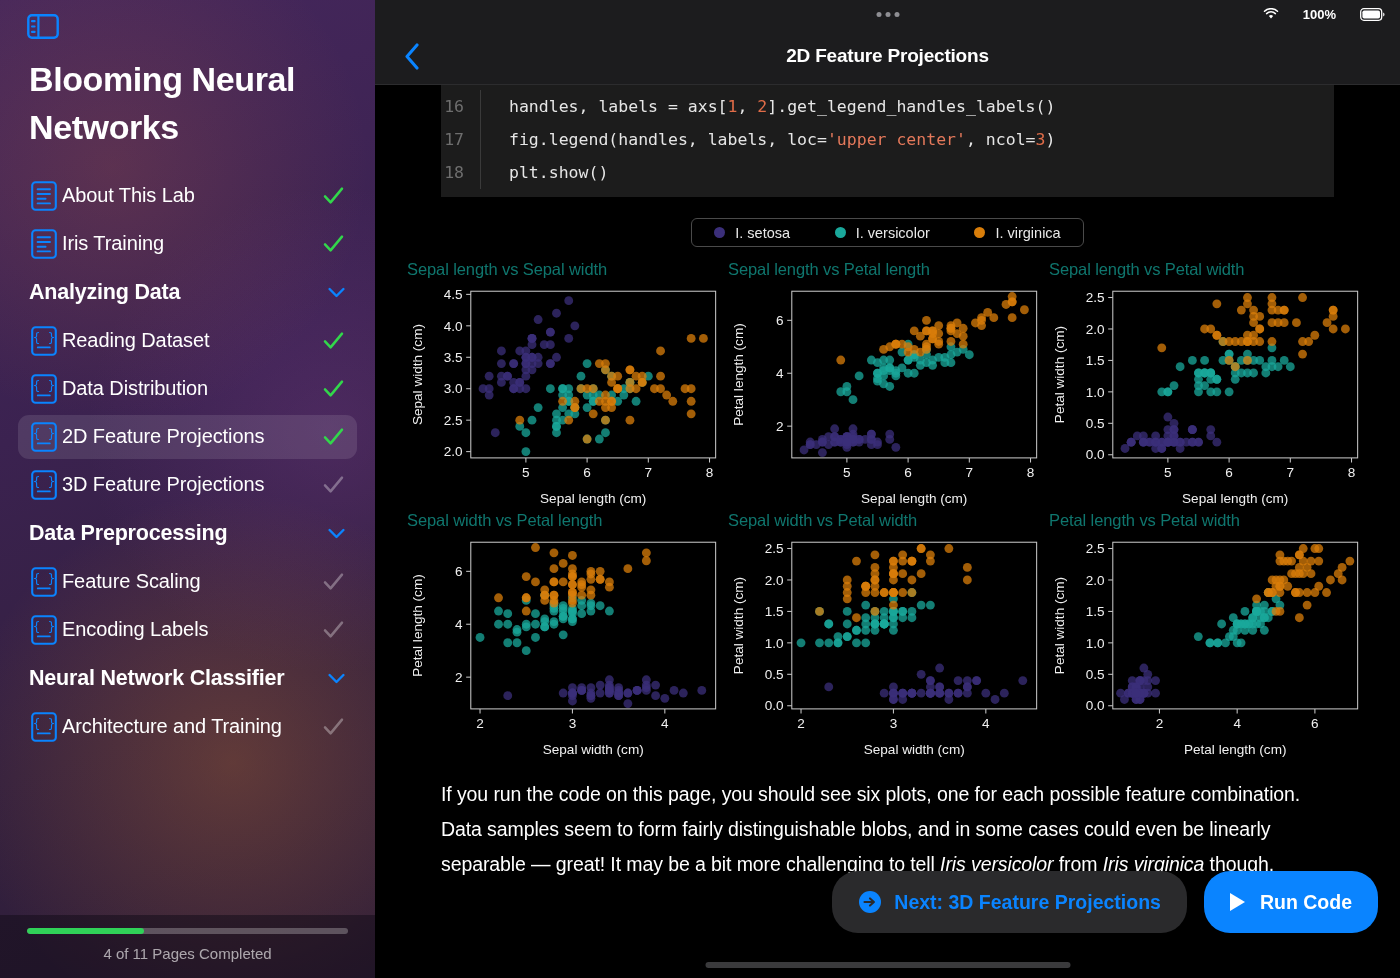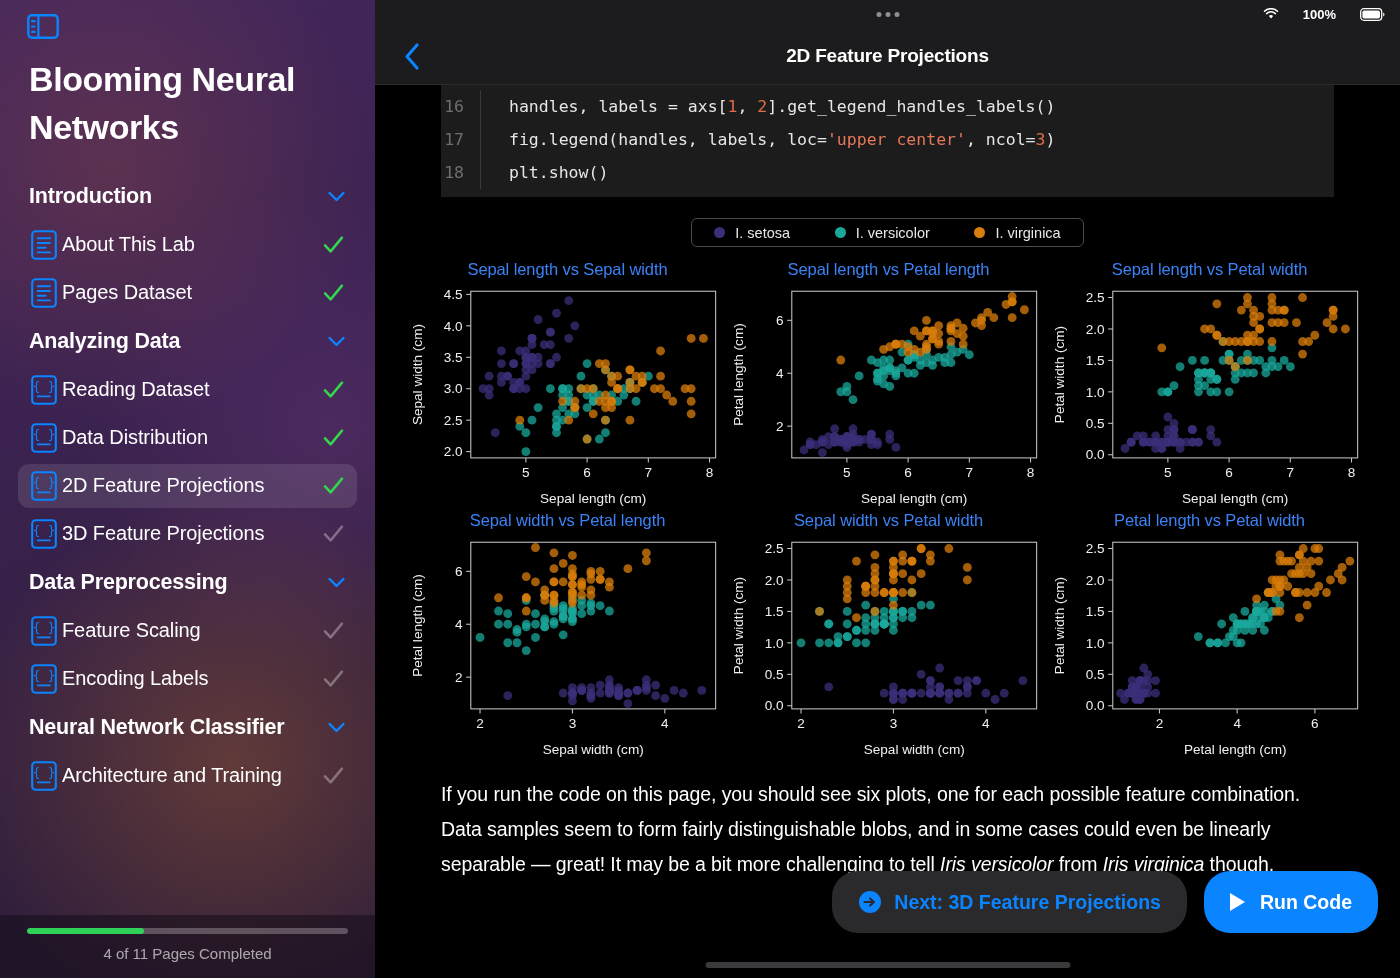--- a/index.html
+++ b/index.html
@@ -135,21 +135,21 @@
   }
   .legend-entry { display: flex; align-items: center; gap: 10px; }
   .legend-dot { width: 11px; height: 11px; border-radius: 50%; display:block; }
   .legend-label { color: #e8e8e8; font-size: 14.5px; }
 
   
   #charts { padding: 13px 30px 0 32px; }
   .chart-row { display: flex; }
   .chart-cell { flex: 1 1 0; position: relative; }
   .chart-title {
-    text-align: center; color: #3b82f6;
+    text-align: left; color: #0f766e;
     font-size: 16.5px; font-weight: 400; letter-spacing: -.1px;
     margin-bottom: 4px;
   }
   .chart-svg { display: block; width: 100%; }
   .ax-label { fill: #f0f0f0; font-size: 13.2px; font-family: "Liberation Sans", sans-serif; }
   .tick-label { fill: #f0f0f0; font-size: 13.2px; font-family: "Liberation Sans", sans-serif; }
 
   
   #para {
     color: #fff; font-size: 19.5px; line-height: 35px;
@@ -191,26 +191,20 @@
         <line x1="11.4" y1="1.3" x2="11.4" y2="23.7" stroke="#0a84ff" stroke-width="2.2"></line>
         <rect x="4" y="6" width="4.6" height="2.2" rx="1" fill="#0a84ff"></rect>
         <rect x="4" y="11.4" width="4.6" height="2.2" rx="1" fill="#0a84ff"></rect>
         <rect x="4" y="16.7" width="4.6" height="2.2" rx="1" fill="#0a84ff"></rect>
       </svg>
     </div>
 
     <h1 id="lab-title">Blooming Neural Networks</h1>
 
     <nav id="nav">
-        <div class="nav-section-header">
-          <span class="nav-section-title">Introduction</span>
-          <svg class="chev-down" viewBox="0 0 17 11">
-  <polyline points="1.6,2 8.5,9 15.4,2" fill="none" stroke="#0a84ff" stroke-width="2.4" stroke-linecap="round" stroke-linejoin="round"></polyline>
-</svg>
-        </div>
         <div class="nav-item">
           <svg class="page-icon" viewBox="0 0 26 30">
   <rect x="1.2" y="1.2" width="23.6" height="27.6" rx="3.4" fill="none" stroke="#0a84ff" stroke-width="2.1"></rect>
   <line x1="6.6" y1="8.2" x2="19" y2="8.2" stroke="#0a84ff" stroke-width="1.9" stroke-linecap="round"></line>
   <line x1="6.6" y1="13" x2="19" y2="13" stroke="#0a84ff" stroke-width="1.9" stroke-linecap="round"></line>
   <line x1="6.6" y1="17.8" x2="14.6" y2="17.8" stroke="#0a84ff" stroke-width="1.9" stroke-linecap="round"></line>
   <line x1="6.6" y1="22.4" x2="19" y2="22.4" stroke="#0a84ff" stroke-width="1.9" stroke-linecap="round"></line>
 </svg>
           <span class="nav-item-label">About This Lab</span>
           <svg class="check" viewBox="0 0 23 23">
@@ -218,21 +212,21 @@
 </svg>
         </div>
         <div class="nav-item">
           <svg class="page-icon" viewBox="0 0 26 30">
   <rect x="1.2" y="1.2" width="23.6" height="27.6" rx="3.4" fill="none" stroke="#0a84ff" stroke-width="2.1"></rect>
   <line x1="6.6" y1="8.2" x2="19" y2="8.2" stroke="#0a84ff" stroke-width="1.9" stroke-linecap="round"></line>
   <line x1="6.6" y1="13" x2="19" y2="13" stroke="#0a84ff" stroke-width="1.9" stroke-linecap="round"></line>
   <line x1="6.6" y1="17.8" x2="14.6" y2="17.8" stroke="#0a84ff" stroke-width="1.9" stroke-linecap="round"></line>
   <line x1="6.6" y1="22.4" x2="19" y2="22.4" stroke="#0a84ff" stroke-width="1.9" stroke-linecap="round"></line>
 </svg>
-          <span class="nav-item-label">Pages Dataset</span>
+          <span class="nav-item-label">Iris Training</span>
           <svg class="check" viewBox="0 0 23 23">
   <polyline points="3,12.4 8.6,18.4 20,4.6" fill="none" stroke="#32d74b" stroke-width="2.5" stroke-linecap="round" stroke-linejoin="round"></polyline>
 </svg>
         </div>
         <div class="nav-section-header">
           <span class="nav-section-title">Analyzing Data</span>
           <svg class="chev-down" viewBox="0 0 17 11">
   <polyline points="1.6,2 8.5,9 15.4,2" fill="none" stroke="#0a84ff" stroke-width="2.4" stroke-linecap="round" stroke-linejoin="round"></polyline>
 </svg>
         </div>

